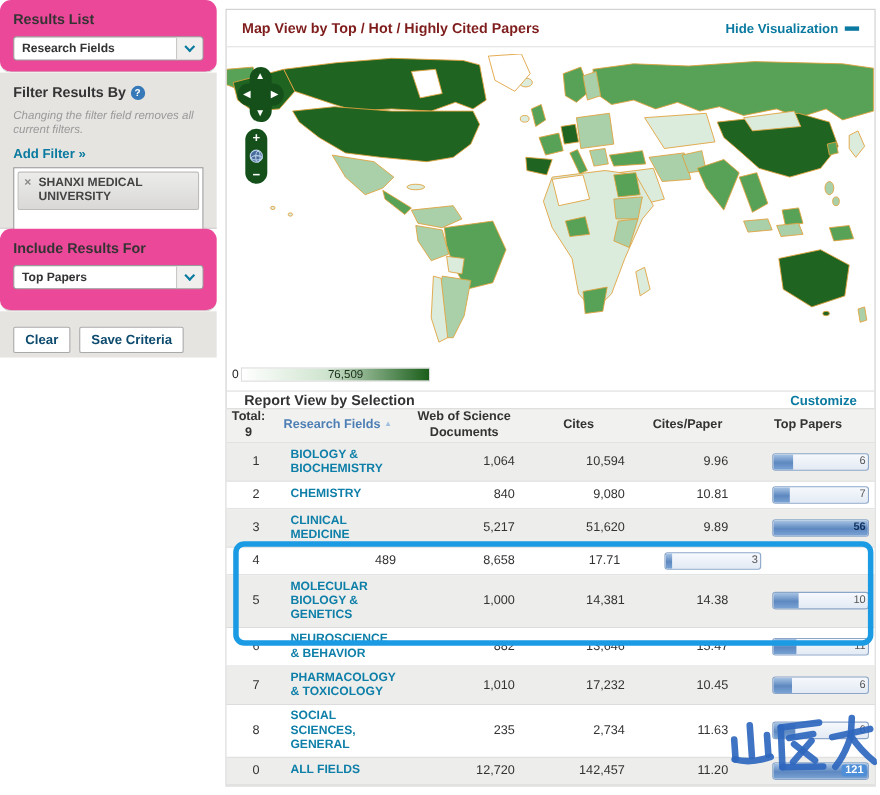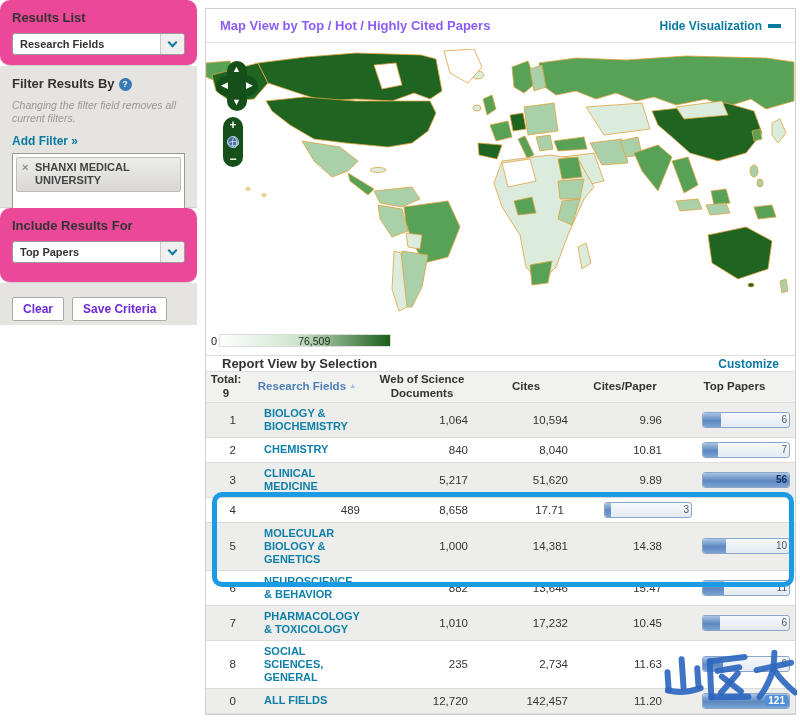--- a/index.html
+++ b/index.html
@@ -22,29 +22,29 @@
   .help-icon { display:inline-block; width:13px; height:13px; border-radius:50%; background:#3579b8;
                color:#fff; font-size:9px; font-weight:bold; text-align:center; line-height:13px;
                vertical-align:1px; margin-left:4px; cursor:pointer; }
   .filter-note { font-size:10.5px; font-style:italic; color:#999; line-height:1.25; margin-bottom:6px; }
   .add-filter { font-size:12px; font-weight:bold; color:#0b7aa0; text-decoration:none; display:inline-block; margin-bottom:5px; cursor:pointer; }
   .filter-box { width:173px; height:58px; background:#fff; border:1px solid #999; padding:3px; }
   .filter-tag { background:linear-gradient(#ececeb,#d9d8d6); border:1px solid #bdbcba; border-radius:2px;
                 padding:3px 5px 3px 18px; position:relative; font-size:11px; font-weight:bold; color:#444; line-height:1.2; }
   .filter-tag .x { position:absolute; left:5px; top:3px; color:#8a8a8a; font-size:11px; font-weight:bold; cursor:pointer; }
   .btn-row { display:flex; gap:8px; padding-top:4px; }
-  .btn { background:#fff; border:1px solid #aaa; border-radius:2px; color:#6d28d9; font-weight:bold;
+  .btn { background:#fff; border:1px solid #aaa; border-radius:2px; color:#0c4a6e; font-weight:bold;
          font-size:12px; padding:4px 10px; cursor:pointer; font-family:inherit; }
 
   
   .panel { position:absolute; left:205px; top:8px; width:591px; height:707px;
            background:#fff; border:1px solid #cfcfcf; }
   .panel-header { height:34px; border-bottom:1px solid #e2e2e2; display:flex; align-items:center;
                   justify-content:space-between; padding:0 14px; }
-  .panel-title { font-size:13px; font-weight:bold; color:#8b5cf6; }
+  .panel-title { font-size:13px; font-weight:bold; color:#7f1d1d; }
   .hide-link { font-size:12px; font-weight:bold; color:#0b7aa0; cursor:pointer; display:flex; align-items:center; gap:6px; }
   .hide-dash { width:13px; height:4px; background:#0b7aa0; display:inline-block; }
 
   
   .map-area { position:relative; height:312px; overflow:hidden; }
   .map-area svg.world { position:absolute; left:0; top:6px; }
   .world path, .world ellipse { stroke:var(--map-border); stroke-width:0.8; stroke-linejoin:round; }
   .c-dark { fill:var(--dark); } .c-med { fill:var(--med); } .c-light { fill:var(--light); }
   .c-pale { fill:var(--pale); } .c-white{ fill:#ffffff; }
 
@@ -290,21 +290,21 @@
       <div class="bar">
         <div class="bar-fill" style="width: 21%;"></div>
         <span class="bar-val">6</span>
       </div>
     </div>
   </div>
         <div class="t-row even">
     <div class="c-rank">2</div>
     <div class="c-field">CHEMISTRY</div>
     <div class="c-num">840</div>
-    <div class="c-num">8,040</div>
+    <div class="c-num">9,080</div>
     <div class="c-cpp">10.81</div>
     <div class="c-bar">
       <div class="bar">
         <div class="bar-fill" style="width: 18%;"></div>
         <span class="bar-val">7</span>
       </div>
     </div>
   </div>
         <div class="t-row odd">
     <div class="c-rank">3</div>

